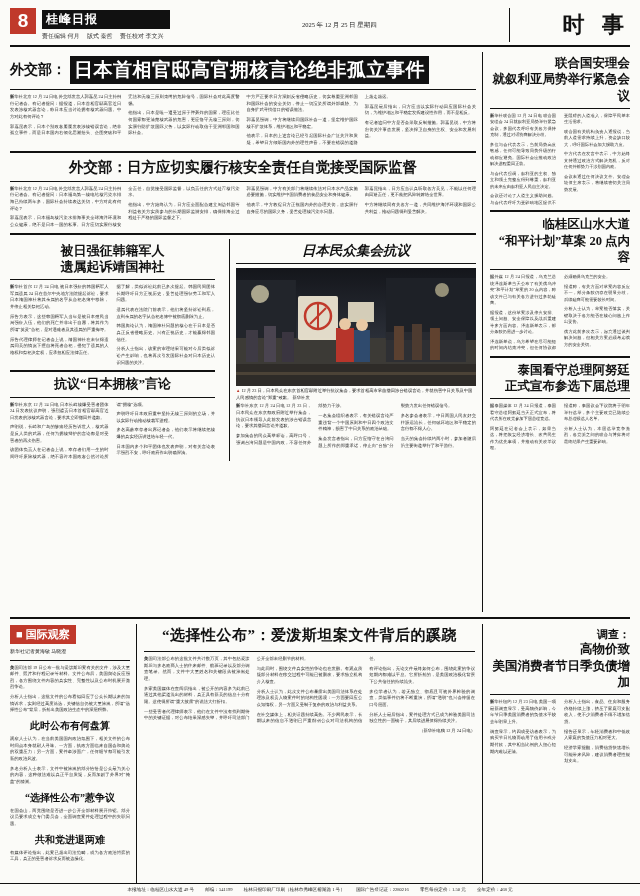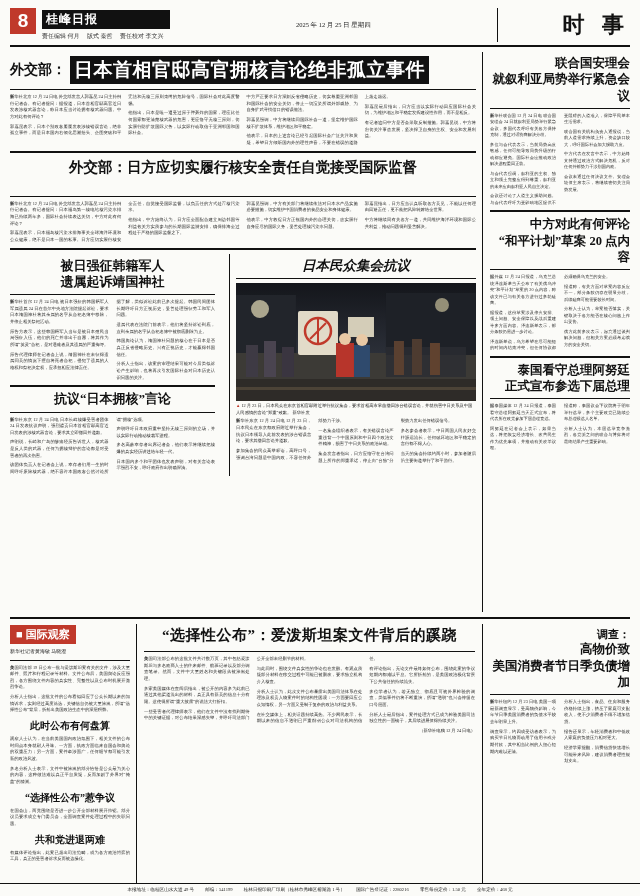--- a/index.html
+++ b/index.html
@@ -36,21 +36,21 @@
     background:#111;color:#fff;padding:1px 4px;display:inline-block;
   }
   .mast-credits{
     font-size:6px;color:#333;margin-top:3px;white-space:nowrap;
   }
   .mast-credits span{margin-right:6px;}
   .mast-mid{flex:1;display:flex;align-items:center;justify-content:center;}
   .mast-date{font-size:6.5px;color:#222;border:0;}
   .mast-right{
     display:flex;align-items:center;justify-content:flex-end;
-    border-left:1px solid #111;padding-left:12px;min-width:120px;
+    border-left:1px solid #111;padding-left:0;min-width:120px;
   }
   .mast-section{font-size:22px;font-weight:bold;letter-spacing:6px;}
 
   
   .body-grid{
     display:flex;
     margin-top:5px;
     height:560px;
   }
   .col-main{flex:1;padding-right:6px;}
@@ -60,21 +60,21 @@
   .rule-h{border-top:1px solid #111;margin:4px 0;}
   .rule-h.thick{border-top:2px solid #111;}
 
   
   .hl-kicker{font-size:14px;font-weight:bold;}
   .hl-main{
     font-size:19px;font-weight:bold;letter-spacing:0.5px;
     background:#111;color:#fff;padding:1px 4px;display:inline-block;
   }
   .headline-row{display:flex;align-items:center;gap:4px;margin:4px 0 5px 0;}
-  .hl2{font-size:14.5px;font-weight:bold;text-align:center;margin:5px 0 19px 0;}
+  .hl2{font-size:14.5px;font-weight:bold;text-align:center;margin:5px 0 4px 0;}
   .hl3{font-size:13px;font-weight:bold;text-align:center;line-height:1.25;margin:4px 0;}
   .hl-right{font-size:12.5px;font-weight:bold;text-align:right;line-height:1.3;margin:3px 0 4px 0;}
 
   
   .cols2{column-count:2;column-gap:8px;column-rule:0;}
   .cols3{column-count:3;column-gap:7px;}
   .cols4{column-count:4;column-gap:7px;}
   p.body{
     font-size:4.3px;line-height:1.55;text-align:justify;margin:0 0 3px 0;
     color:#2b2b2b;
@@ -283,21 +283,21 @@
         <p class="body">多位与会代表表示，当前局势高度敏感，任何可能导致局势升级的行动都应避免。国际社会应推动政治解决进程重回正轨。</p>
         <p class="body">与会代表强调，叙利亚的主权、独立和领土完整应得到尊重，叙利亚的未来应由叙利亚人民自主决定。</p>
         <p class="body">会议还讨论了人道主义援助问题。与会代表呼吁为受影响地区提供不受阻碍的人道准入，保障平民基本生活需求。</p>
         <p class="body">联合国有关机构负责人通报说，当前人道需求持续上升，资金缺口较大，呼吁国际社会加大援助力度。</p>
         <p class="body">中方代表在发言中表示，中方始终支持通过政治方式解决危机，反对任何外部势力干涉别国内政。</p>
         <p class="body">会议未通过任何决议文件。安理会轮值主席表示，将继续密切关注局势发展。</p>
       </div>
 
       <div class="rule-h thick"></div>
       <div class="hl-right">
-        <div>中方对此有何评论</div>
+        <div>临桂区山水大道</div>
         <div>“和平计划”草案 20 点内容</div>
       </div>
       <div class="rule-h"></div>
       <div class="cols2">
         <p class="body lead">据外媒 12 月 24 日报道，乌克兰总统泽连斯基当天公布了有关俄乌冲突“和平计划”草案的 20 点内容，称该文件已与有关各方进行过多轮磋商。</p>
         <p class="body">据报道，这份草案涉及停火安排、领土问题、安全保障以及战后重建等多方面内容。泽连斯基表示，部分条款仍需进一步讨论。</p>
         <p class="body">泽连斯基说，乌方希望在尽可能短的时间内结束冲突，但任何协议都必须确保乌克兰的安全。</p>
         <p class="body">报道称，有关方面对草案内容反应不一，部分条款仍存在明显分歧，后续磋商可能需要较长时间。</p>
         <p class="body">分析人士认为，草案能否落实，关键取决于各方能否在核心问题上作出妥协。</p>
         <p class="body">俄方此前多次表示，愿意通过谈判解决问题，但相关方案必须考虑俄方的安全关切。</p>

